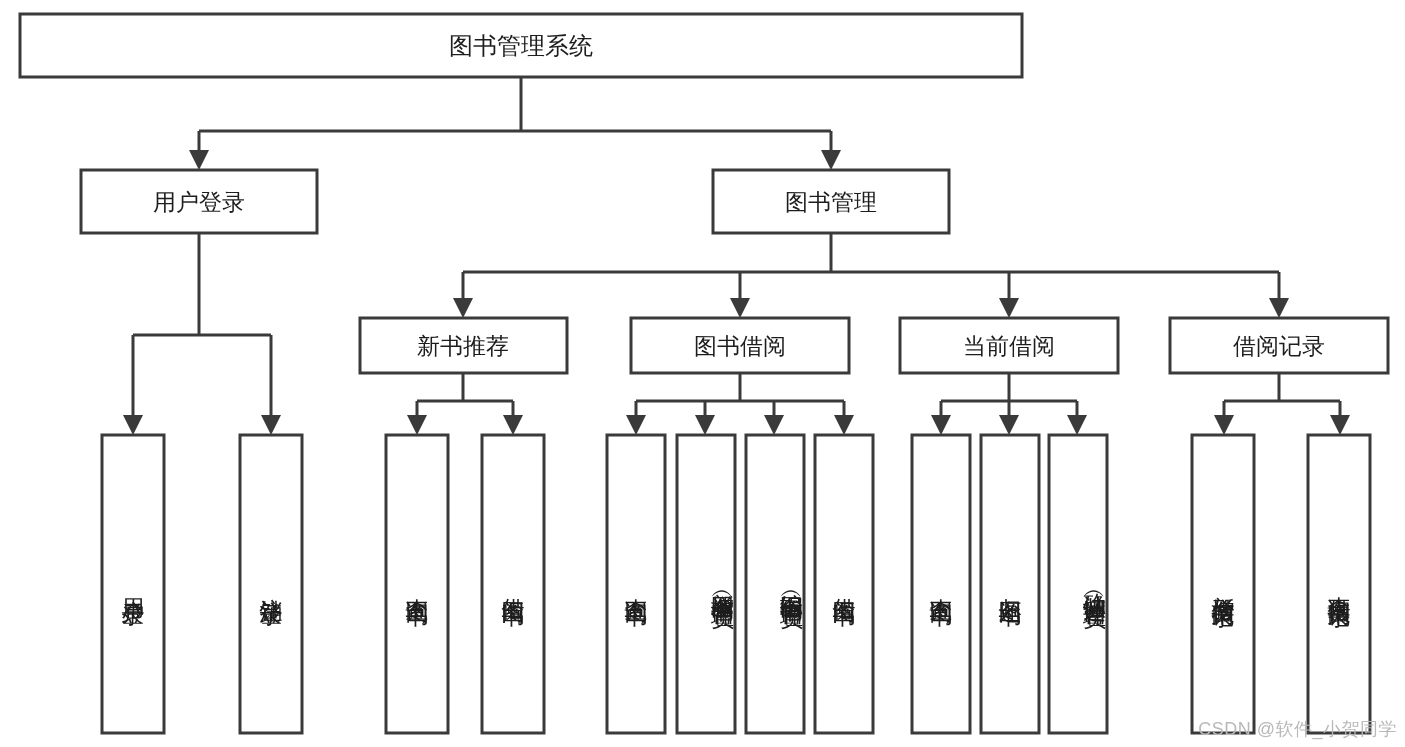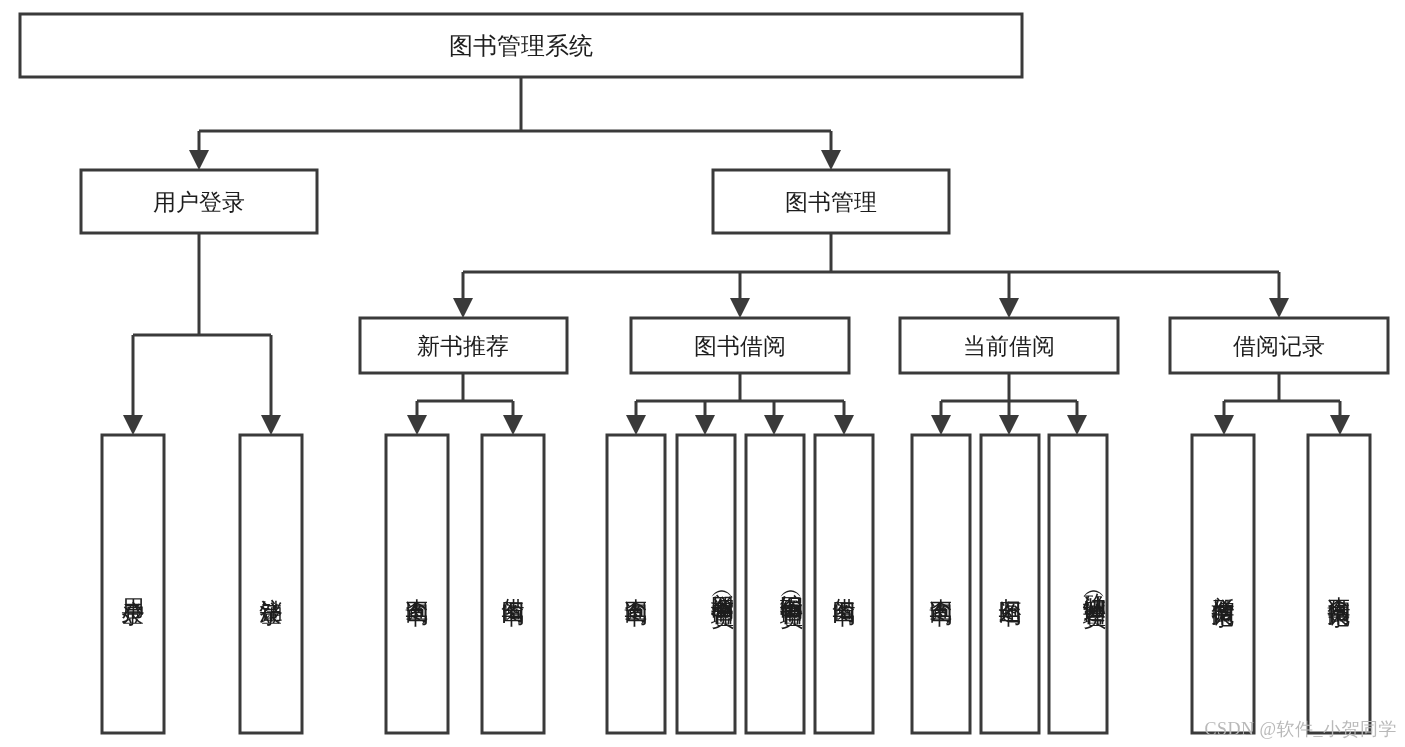--- a/index.html
+++ b/index.html
@@ -69,21 +69,21 @@
     display: flex;
     align-items: center;
     justify-content: center;
     white-space: nowrap;
     pointer-events: none;
   }
   .watermark {
     position: absolute;
     right: 8px;
     bottom: 6px;
-    font-family: Liberation Serif, serif;
+    font-family: Liberation Sans, sans-serif;
     font-size: 18px;
     color: #b9b9b9;
     letter-spacing: 0.5px;
     white-space: nowrap;
   }
 </style>
 </head>
 <body>
 
 <div id="diagram-root">

